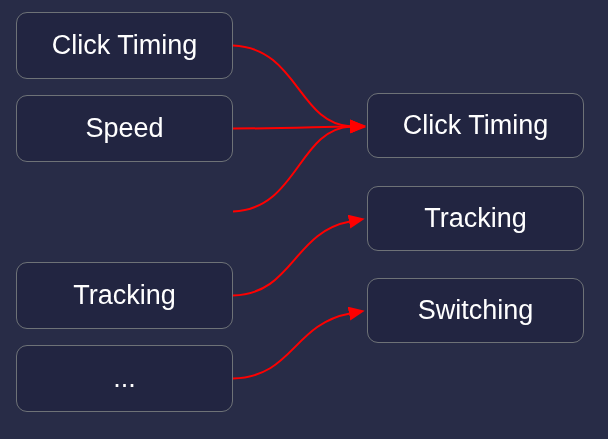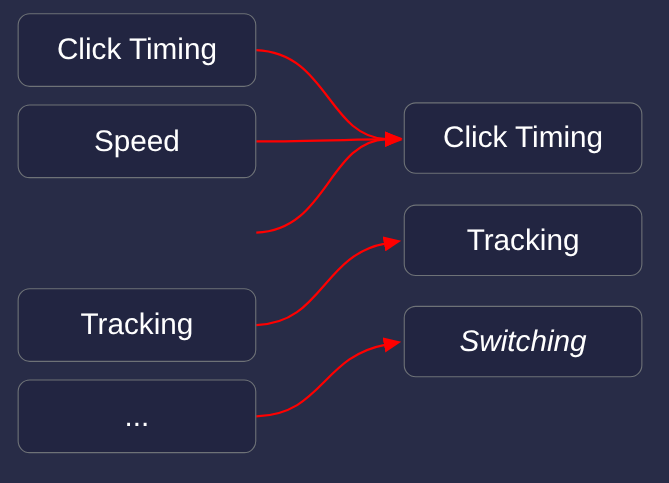--- a/index.html
+++ b/index.html
@@ -57,21 +57,21 @@
   }
   .node.left  { left: 16px;  height: 67px; }
   .node.right { left: 367px; height: 65px; }
   .l0 { top: 12px; }
   .l1 { top: 95px; }
   .l2 { top: 178px; }
   .l3 { top: 262px; }
   .l4 { top: 345px; }
   .r0 { top: 93px; }
   .r1 { top: 186px; }
-  .r2 { top: 278px; font-style: italic; }
+  .r2 { top: 278px; }
 </style>
 </head>
 <body>
 
 <div class="canvas">
 
   <svg class="edge-layer" viewBox="0 0 608 439" xmlns="http://www.w3.org/2000/svg">
     <defs>
       <marker id="arrowhead" markerUnits="userSpaceOnUse" markerWidth="17" markerHeight="14" refX="1" refY="7" orient="auto">
         <path class="edge-head" d="M0,0 L16,7 L0,14 Z"></path>

